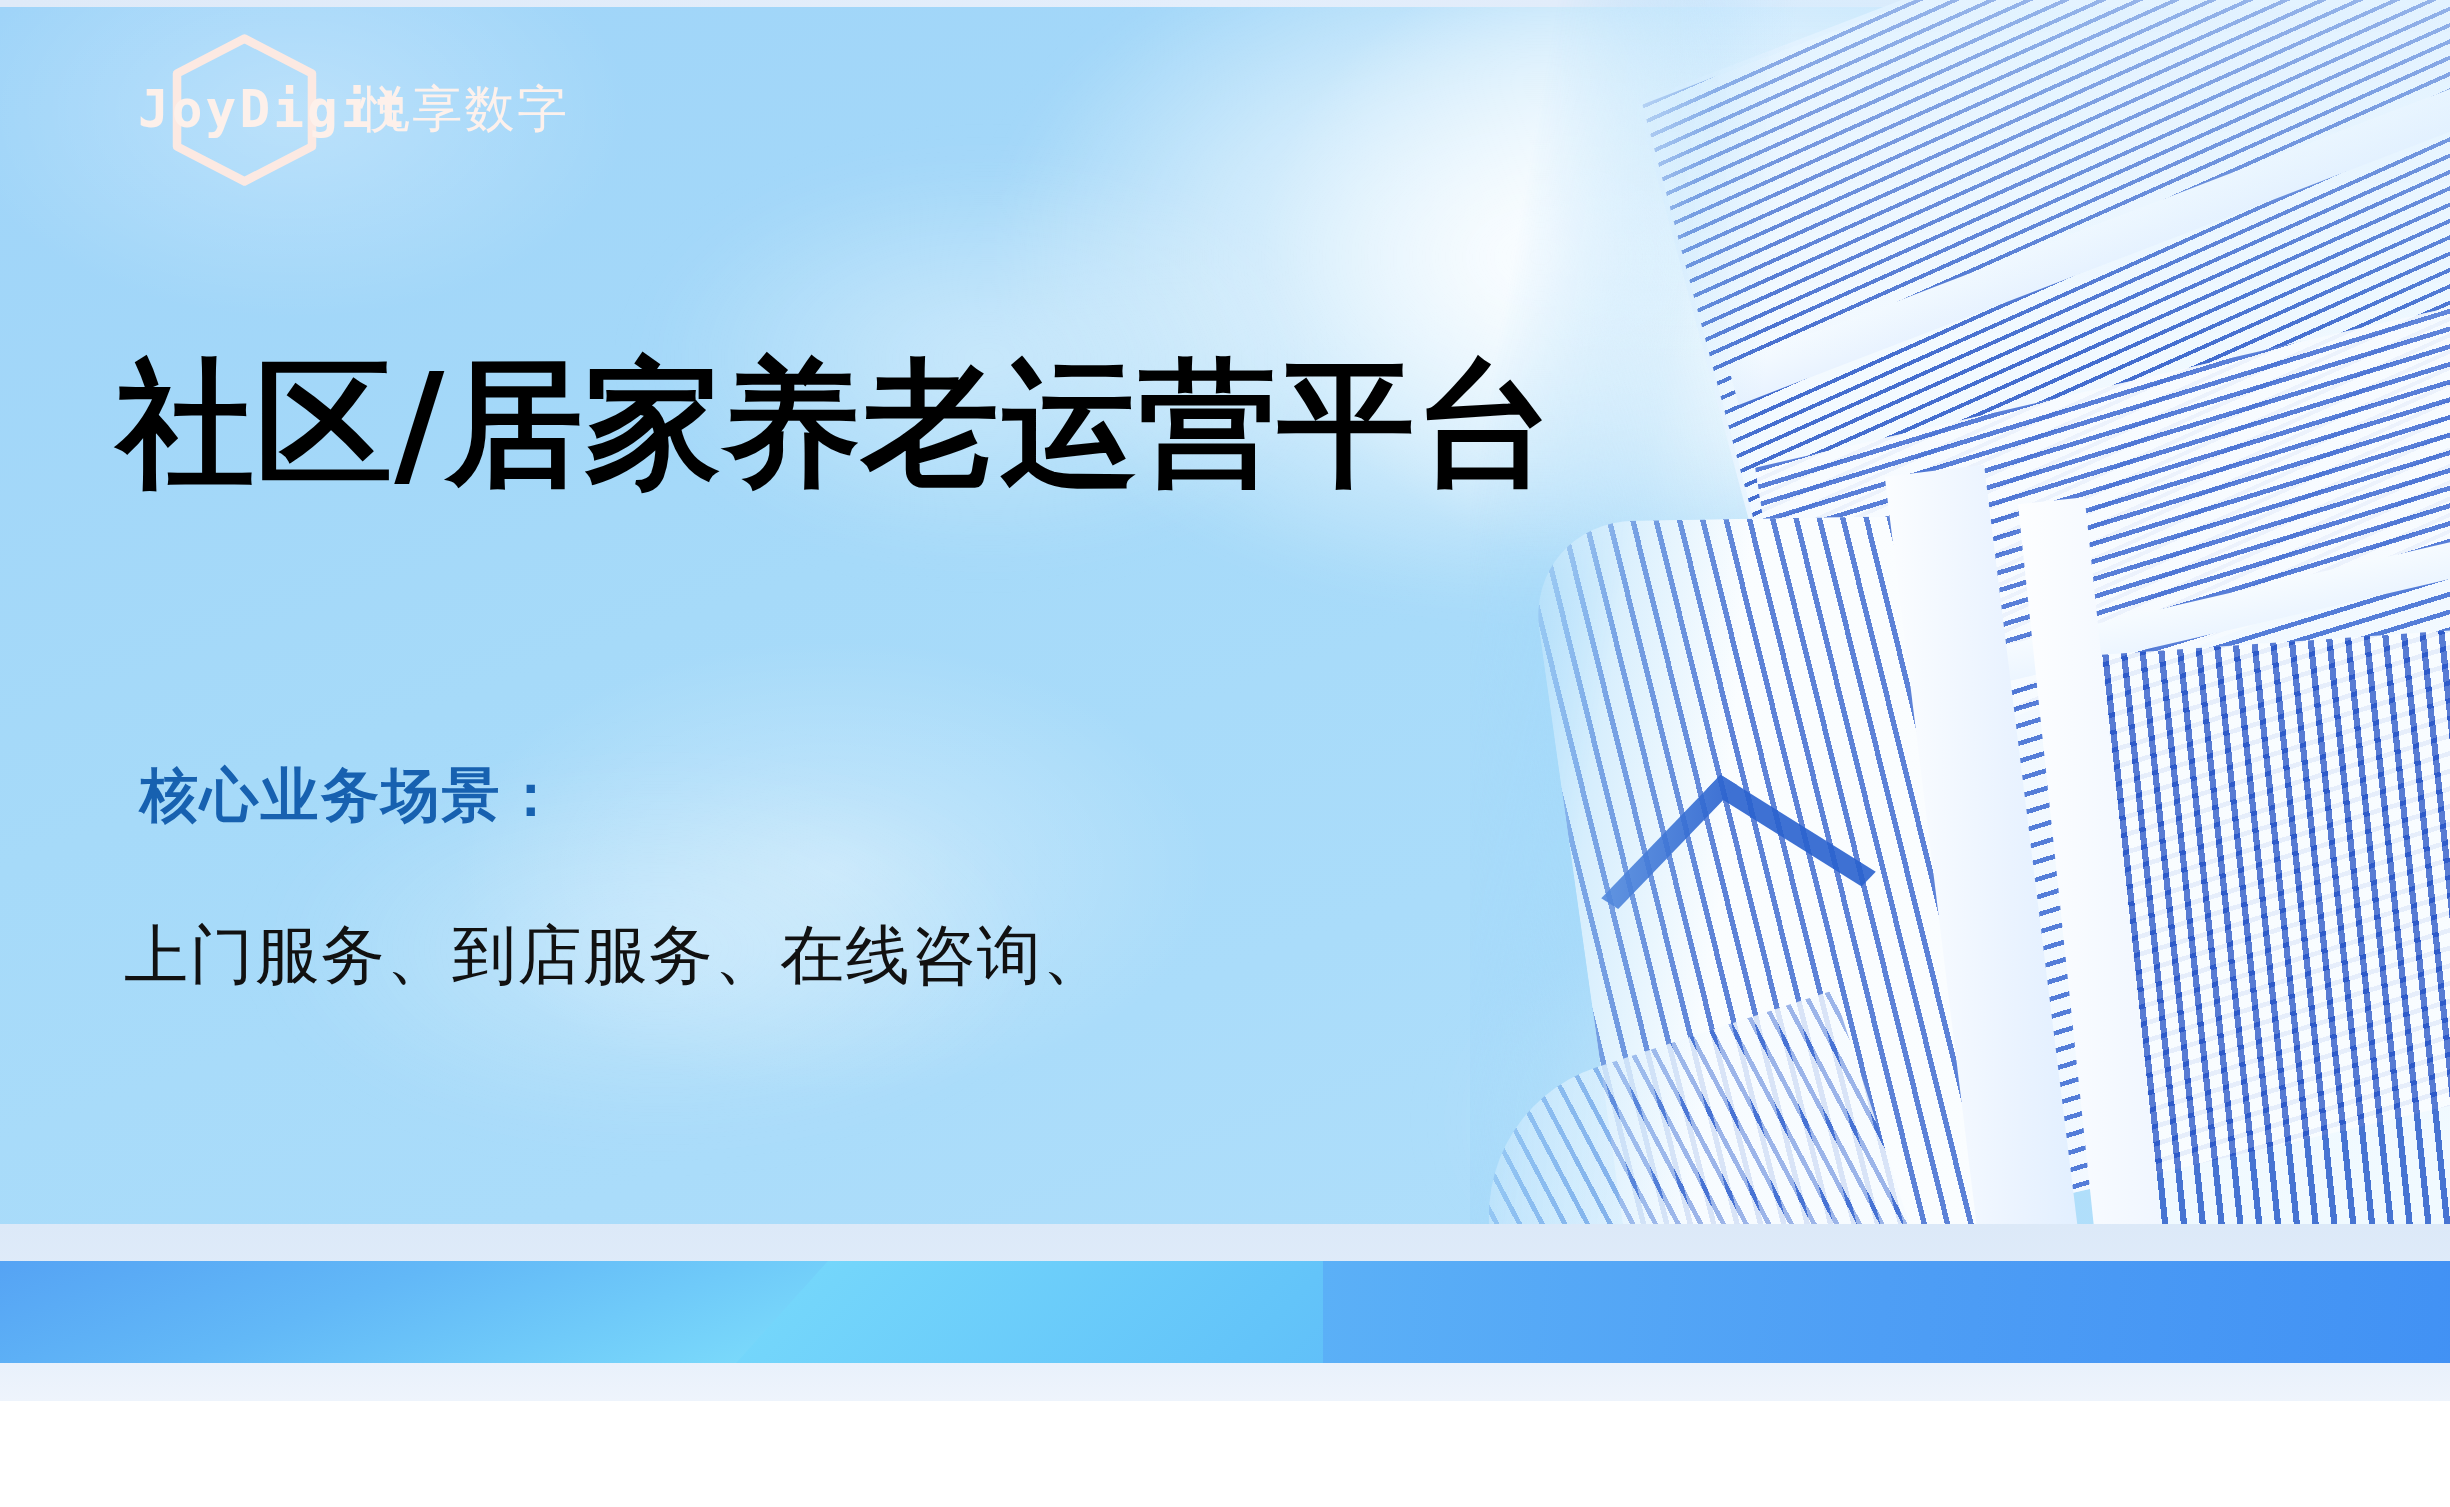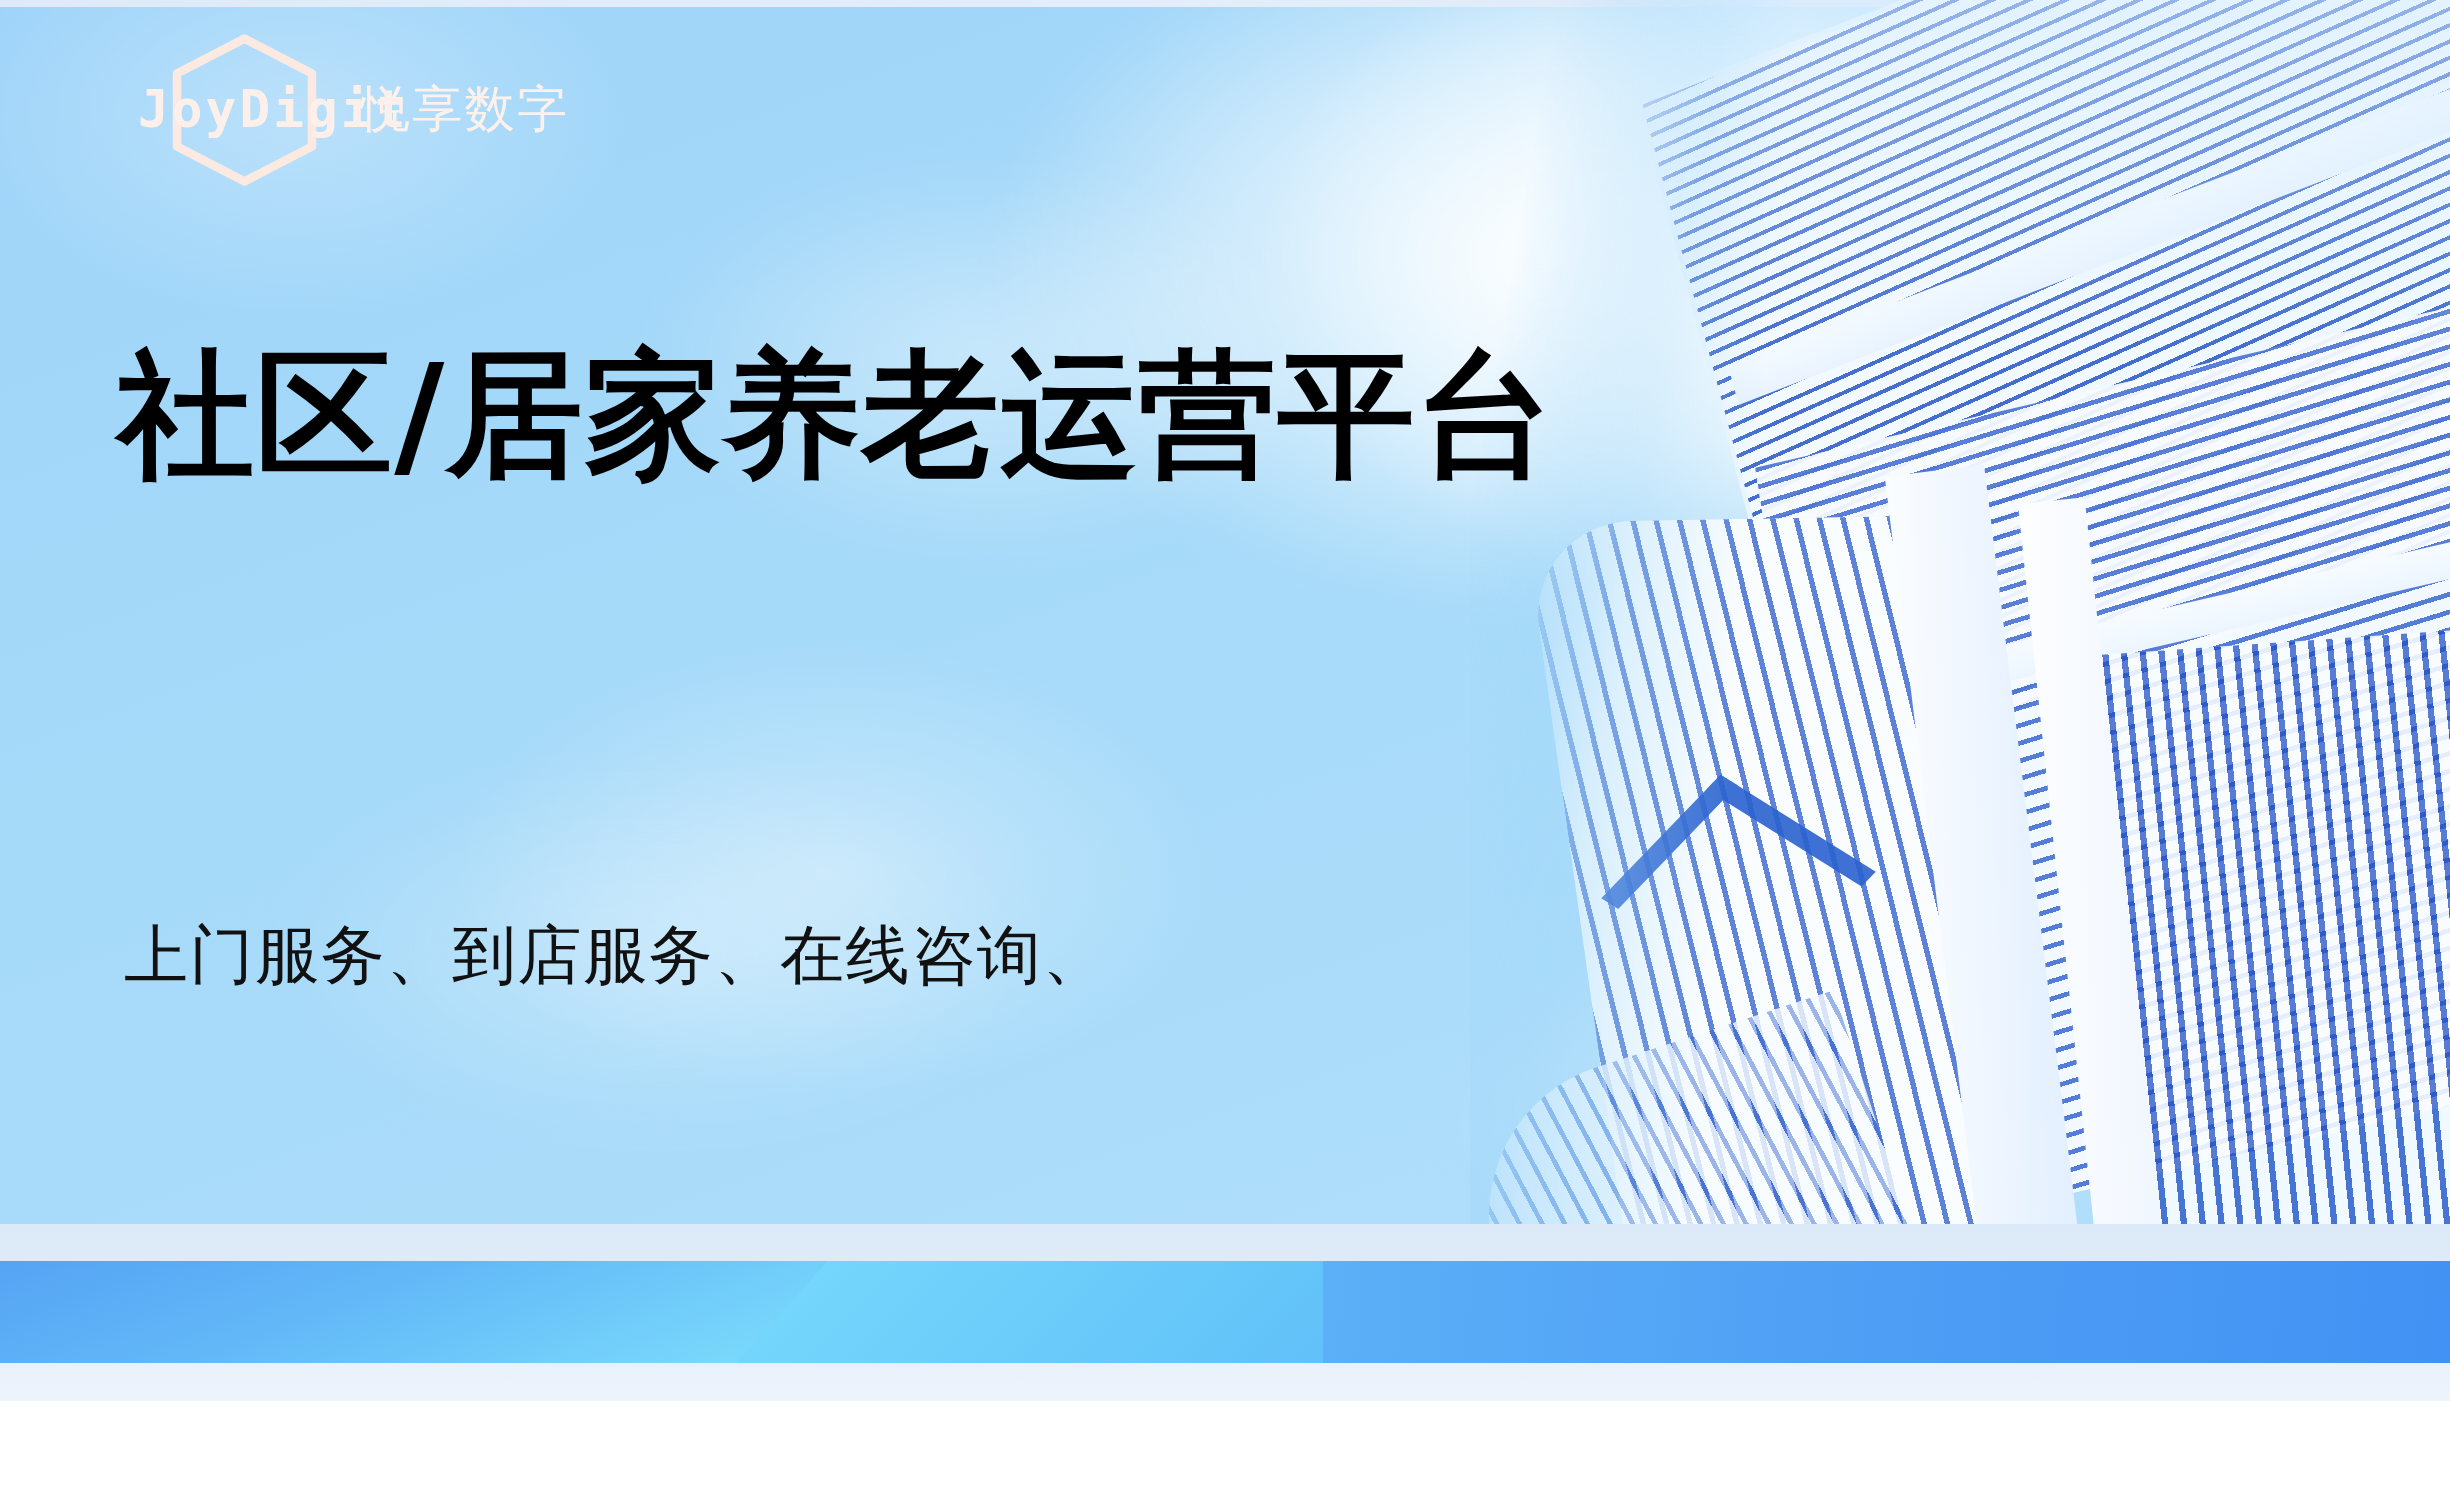--- a/index.html
+++ b/index.html
@@ -224,21 +224,21 @@
     font-size: 50px;
     color: #fdf1ec;
     letter-spacing: 2.3px;
     line-height: 1;
     white-space: nowrap;
   }
 
   
   .headline {
     position: absolute;
-    left: 117px; top: 249px;
+    left: 117px; top: 258px;
     z-index: 7;
     font-family: "DejaVu Sans", sans-serif;
     font-weight: 700;
     font-size: 137px;
     line-height: 1.08;
     letter-spacing: 1.6px;
     color: #000000;
     white-space: nowrap;
   }
 
@@ -337,20 +337,21 @@
       <svg class="logo-hex" viewBox="0 0 186 196">
         <polygon points="93,6 180,51 180,145 93,190 6,145 6,51" fill="none" stroke="#fce9e2" stroke-width="11" stroke-linejoin="round"></polygon>
       </svg>
       <span class="logo-word">JoyDigit</span>
     </div>
     <span class="logo-cn">悦享数字</span>
   </div>
 
   <h1 class="headline">社区/居家养老运营平台</h1>
 
+  <div class="sec-heading">核心业务场景：</div>
 
   <div class="scenarios">
     <span class="sc-line">上门服务、到店服务、在线咨询、</span>
   </div>
 
   <div class="bottom-band">
     <div class="band-base"></div>
     <div class="band-left"></div>
     <div class="band-right"></div>
     <div class="band-right-fill"></div>

